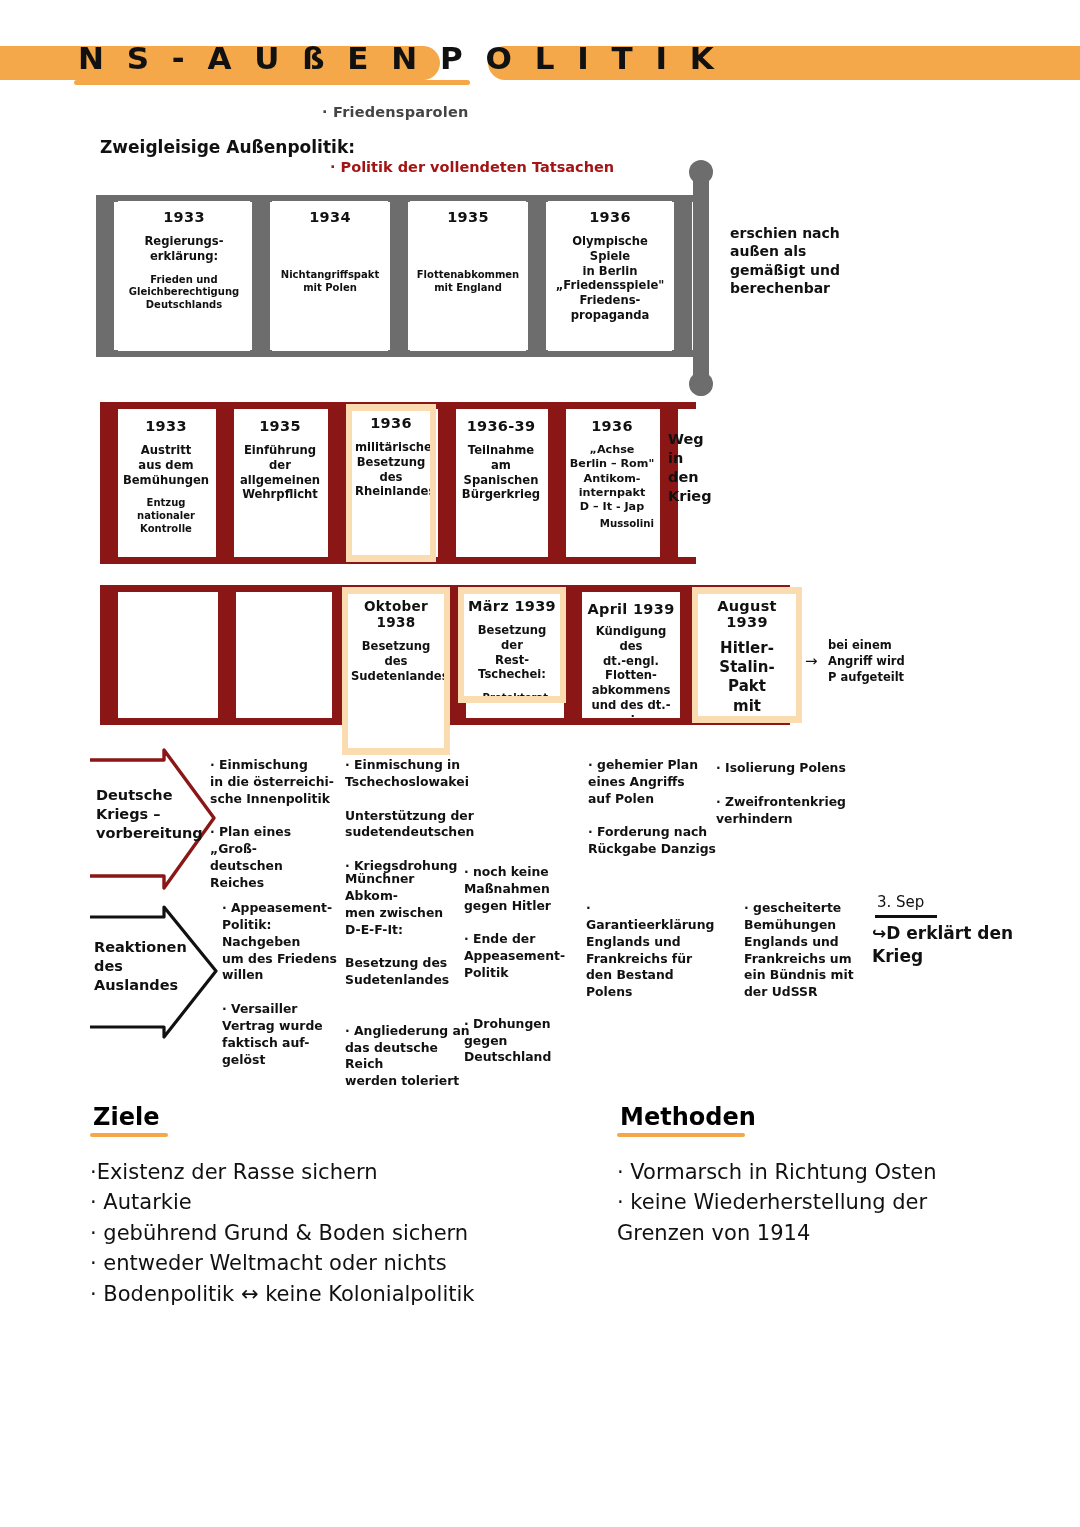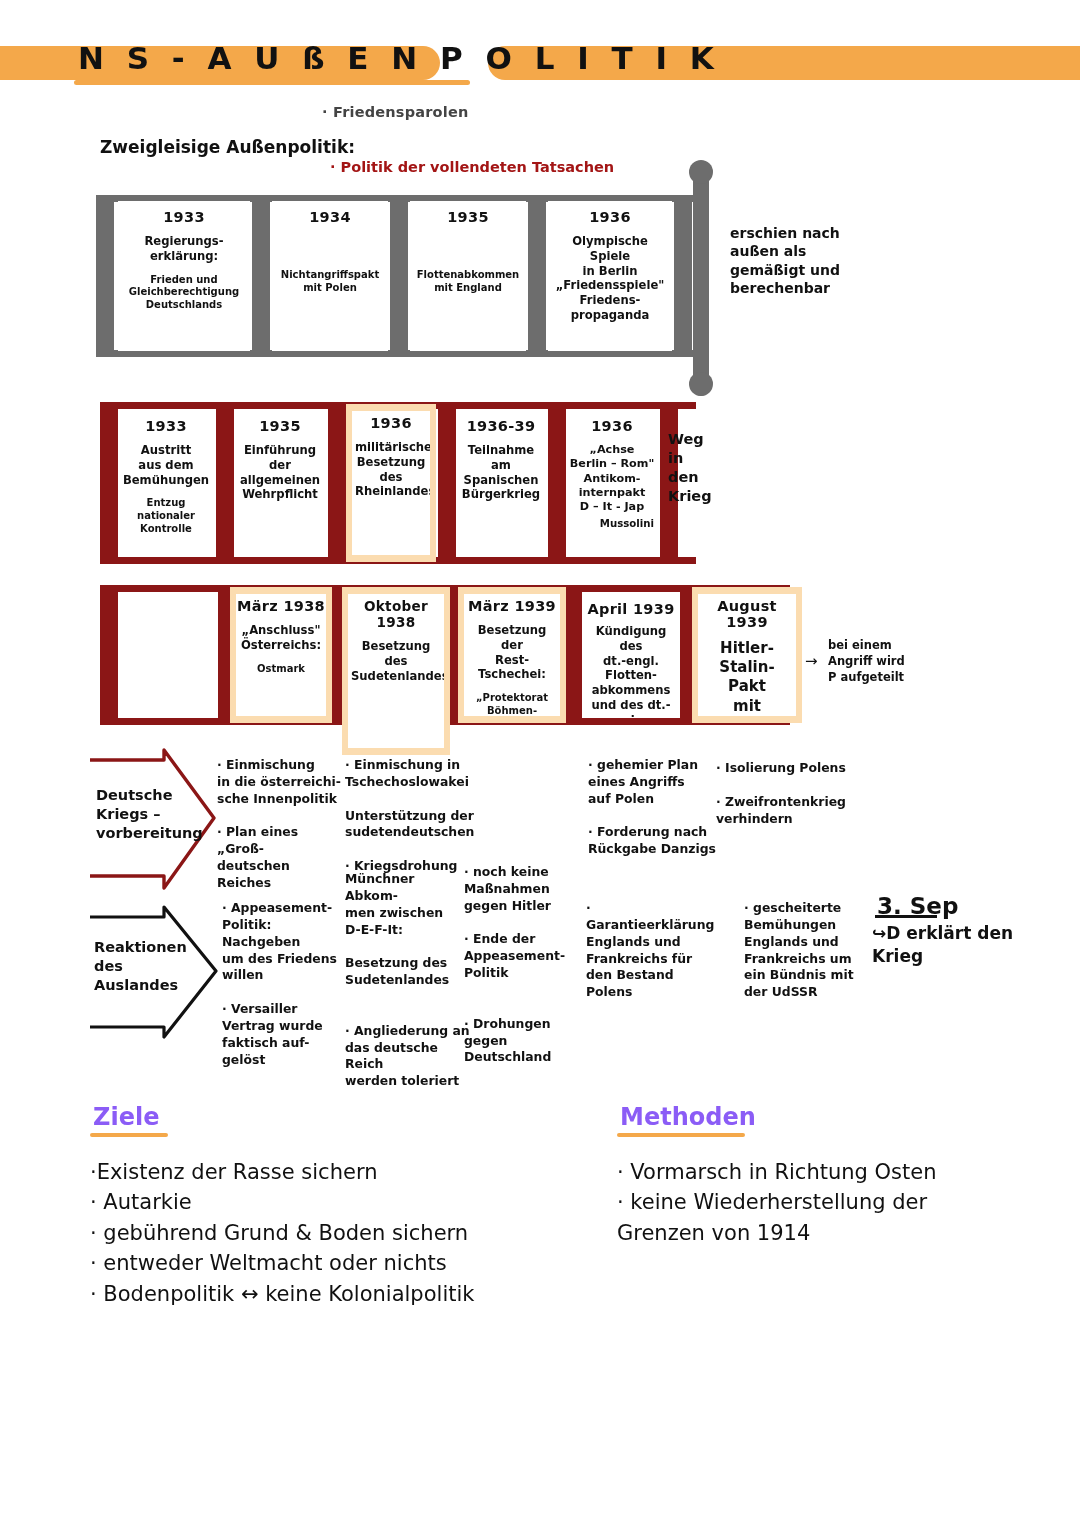--- a/index.html
+++ b/index.html
@@ -174,33 +174,33 @@
   }
   .col-text {
     position: absolute;
     font-size: 12.4px; line-height: 1.36; font-weight: 600;
     white-space: pre-line;
   }
 
   
   .sec-head {
     position: absolute;
-    font-size: 24px; font-weight: 600; color: #8b5cf6;
+    font-size: 24px; font-weight: 600; color: #000000;
   }
   .sec-underline {
     position: absolute; height: 4px; background: #f4a84a; border-radius: 2px;
   }
   .sec-list {
     position: absolute;
     font-size: 21px; line-height: 1.45; font-weight: 500;
     white-space: pre-line;
   }
   #note-3sep-head {
     position: absolute; left: 877px; top: 893px;
-    font-size: 23px; font-weight: 700;
+    font-size: 15px; font-weight: 400;
   }
   #note-3sep-underline {
     position: absolute; left: 875px; top: 915px;
     width: 62px; height: 2.5px; background: #111;
   }
   #note-3sep-body {
     position: absolute; left: 872px; top: 922px;
     font-size: 17px; line-height: 1.35; font-weight: 600;
     white-space: pre-line;
   }
@@ -342,39 +342,31 @@
 
   <div class="rung" style="left:0px;"></div>
   <div class="rung" style="left:118px;"></div>
   <div class="rung" style="left:232px;"></div>
   <div class="rung" style="left:348px;"></div>
   <div class="rung" style="left:464px;"></div>
   <div class="rung" style="left:580px;"></div>
   <div class="rung" style="left:672px;"></div>
 
 
-  <div class="cell hl" style="left:130px; width:102px; top:2px; height:136px;">
-    <div class="inner">
-      <div class="year">März 1938</div>
-      <div class="body">„Anschluss"
-Österreichs:</div>
-      <div class="body2">Ostmark</div>
-    </div>
-  </div>
 
   <div class="cell hl" style="left:242px; width:108px; top:2px; height:168px;">
     <div class="inner">
       <div class="year" style="font-size:13.6px;">Oktober 1938</div>
       <div class="body">Besetzung des
 Sudetenlandes</div>
       <div class="body2"></div>
     </div>
   </div>
 
-  <div class="cell hl" style="left:358px; width:108px; top:2px; height:136px;">
+  <div class="cell hl" style="left:358px; width:108px; top:2px; height:116px;">
     <div class="inner">
       <div class="year">März 1939</div>
       <div class="body">Besetzung der
 Rest-Tschechei:</div>
       <div class="body2">„Protektorat
 Böhmen-Mähren"</div>
     </div>
   </div>
 
   <div class="cell" style="left:482px; width:98px;">
@@ -404,21 +396,21 @@
 Angriff wird
 P aufgeteilt</div>
 
 <svg width="130" height="145" style="position:absolute; left:88px; top:748px;">
   <path d="M2,12 L76,12 L76,2 L126,70 L76,140 L76,128 L2,128" fill="none" stroke="#8b1616" stroke-width="3.4" stroke-linejoin="round"></path>
 </svg>
 <div class="arrow-text" style="left:96px; top:786px;">Deutsche
 Kriegs –
 vorbereitung</div>
 
-<div class="col-text" style="left:217px; top:757px; width:130px;">· Einmischung
+<div class="col-text" style="left:210px; top:757px; width:130px;">· Einmischung
   in die österreichi-
   sche Innenpolitik
 
 · Plan eines „Groß-
   deutschen Reiches</div>
 <div class="col-text" style="left:345px; top:757px; width:150px;">· Einmischung in
   Tschechoslowakei
 
   Unterstützung der
   sudetendeutschen

